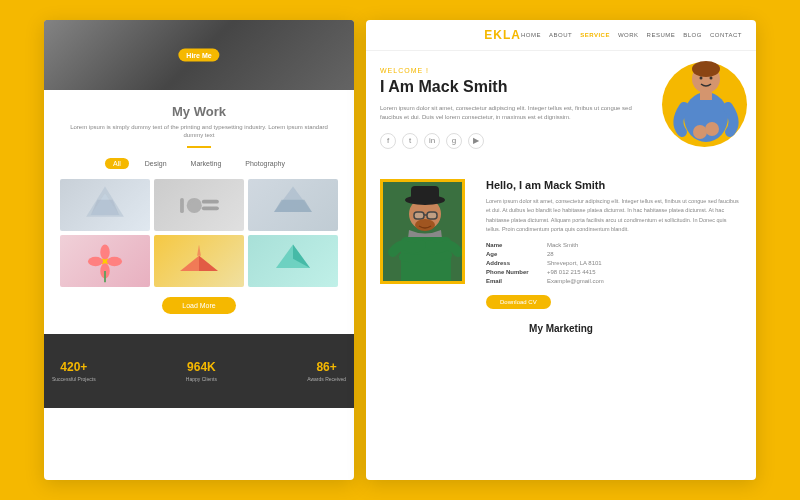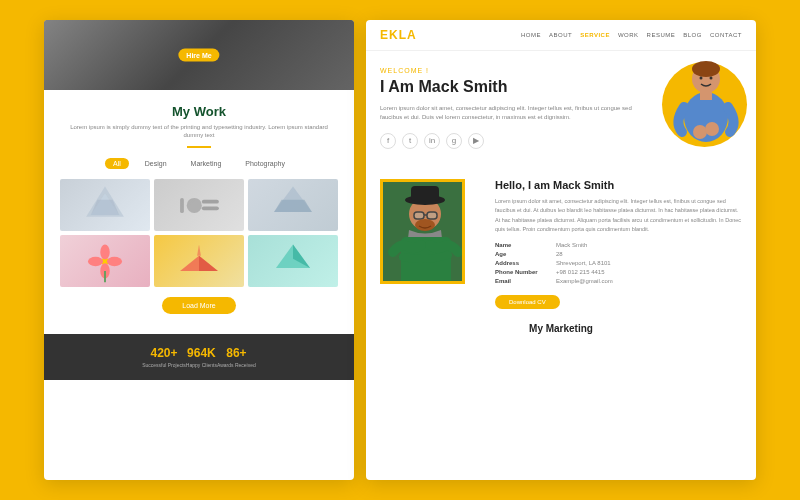--- a/index.html
+++ b/index.html
@@ -62,21 +62,21 @@
     }
 
     .left-panel-content {
       padding: 14px 16px 10px;
     }
 
     .left-panel-title {
       text-align: center;
       font-size: 13px;
       font-weight: bold;
-      color: #14532d;
+      color: #737373;
       margin-bottom: 4px;
     }
 
     .left-panel-sub {
       text-align: center;
       font-size: 6px;
       color: #888;
       line-height: 1.4;
       margin-bottom: 6px;
     }
@@ -134,22 +134,22 @@
       border: none;
       padding: 5px 20px;
       border-radius: 14px;
       font-size: 7px;
       cursor: pointer;
     }
 
     .stats-bar {
       background: #333;
       display: flex;
-      justify-content: center;
-      padding: 12px 8px;
+      justify-content: space-between;
+      padding: 26px 8px;
     }
     .stat-item {
       text-align: center;
     }
     .stat-number {
       font-size: 12px;
       font-weight: bold;
       color: #F5B800;
     }
     .stat-label {
@@ -166,21 +166,21 @@
       border-radius: 4px;
       overflow: hidden;
       box-shadow: 0 4px 20px rgba(0,0,0,0.15);
       flex-shrink: 0;
     }
 
     
     .right-nav {
       display: flex;
       align-items: center;
-      justify-content: space-between;
+      justify-content: flex-end;
       padding: 8px 14px;
       border-bottom: 1px solid #f0f0f0;
     }
     .right-nav-logo {
       font-size: 12px;
       font-weight: bold;
       color: #F5B800;
       letter-spacing: 1px;
     }
     .right-nav-links {
@@ -268,21 +268,21 @@
       width: 90px;
       height: 100px;
       z-index: 2;
     }
     
 
     
     .right-middle {
       display: flex;
       padding: 8px 14px;
-      gap: 25px;
+      gap: 16px;
       align-items: flex-start;
     }
 
     .person-photo-container {
       width: 90px;
       flex-shrink: 0;
       position: relative;
     }
     .person-photo-frame {
       width: 85px;

